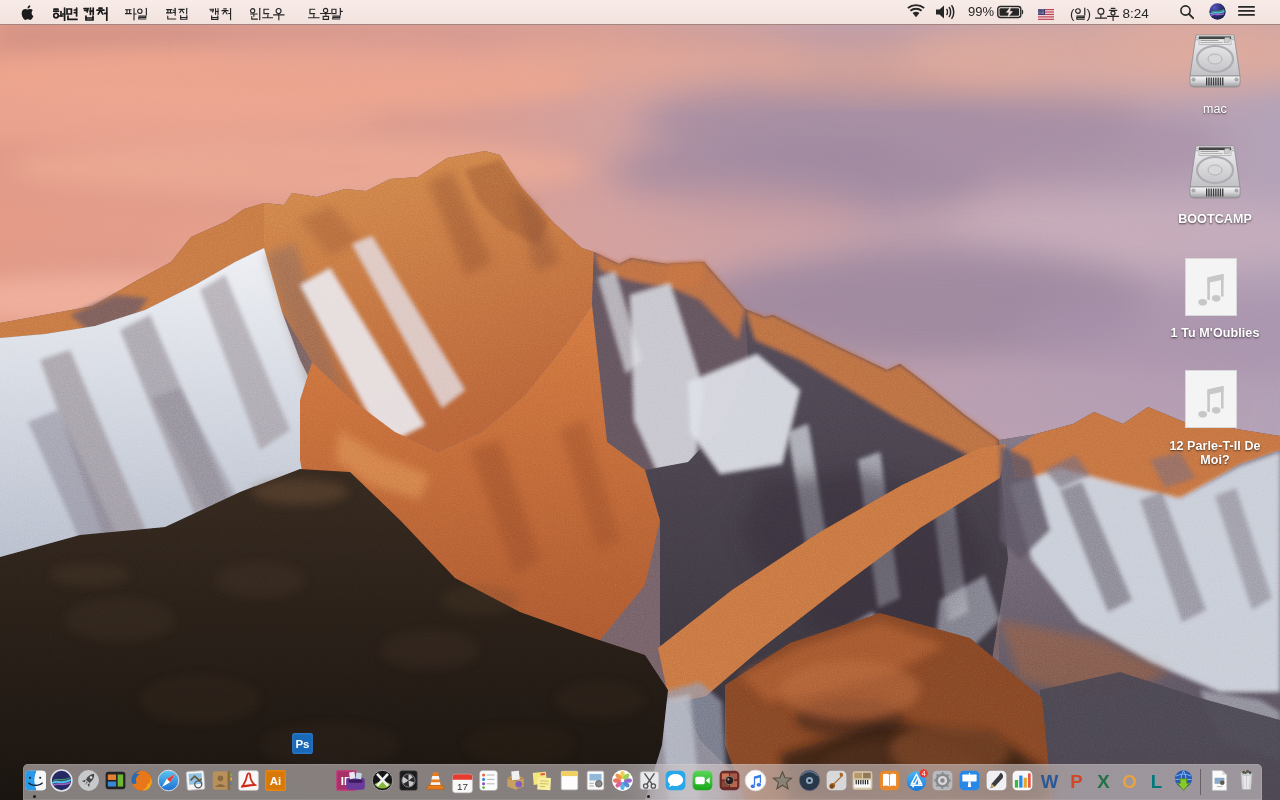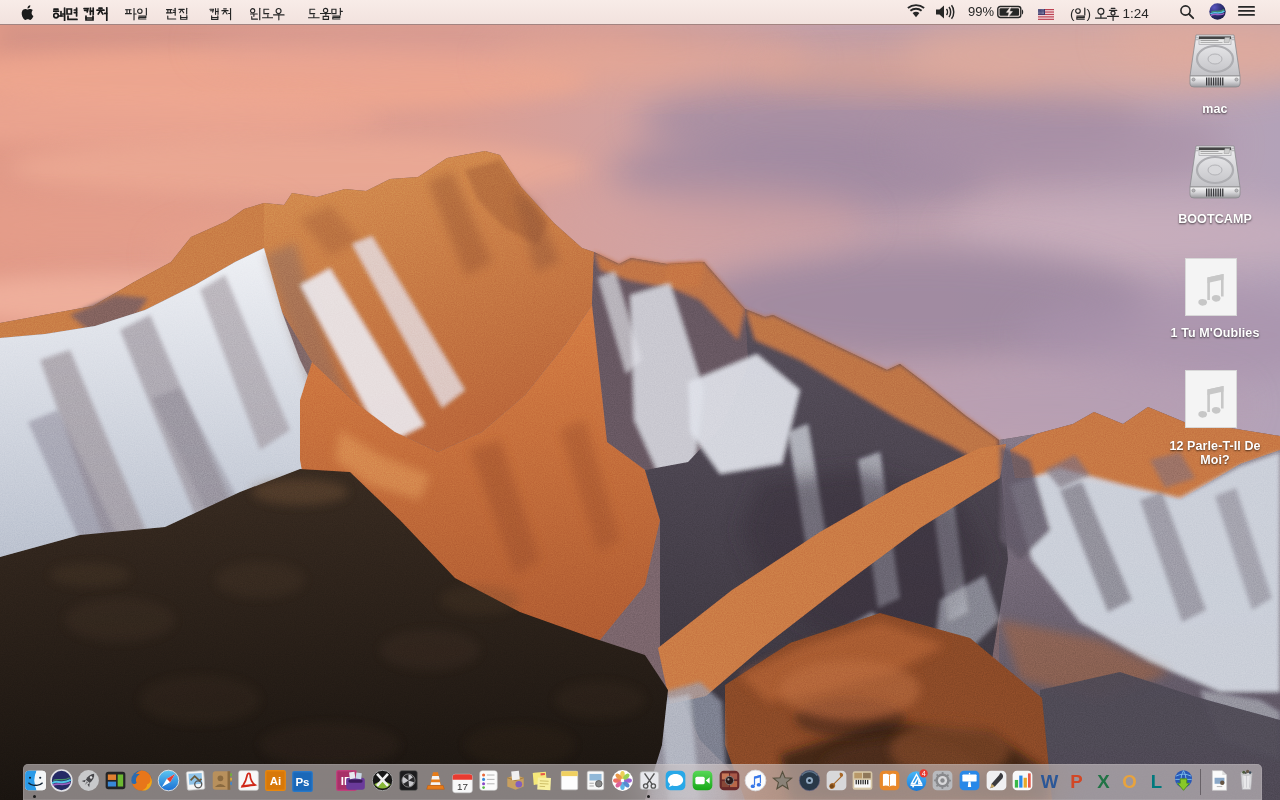--- a/index.html
+++ b/index.html
@@ -316,21 +316,21 @@
         </svg><span style="font-size:13.5px;color:#262626">) </span><svg width="12" height="14" viewBox="0 0 13 14" style="display:inline-block;vertical-align:middle">
           <circle cx="6.4" cy="4.2" r="3.2" fill="none" stroke="#262626" stroke-width="1.3" stroke-linecap="round"></circle>
           <path d="M6.4,8.6 V11" fill="none" stroke="#262626" stroke-width="1.3" stroke-linecap="round"></path>
           <path d="M0.5,11.4 H12.5" fill="none" stroke="#262626" stroke-width="1.3" stroke-linecap="round"></path>
         </svg><svg width="12" height="14" viewBox="0 0 13 14" style="display:inline-block;vertical-align:middle">
           <path d="M4.6,0.8 H8.6" fill="none" stroke="#262626" stroke-width="1.3" stroke-linecap="round"></path>
           <path d="M2.6,3 H10.6" fill="none" stroke="#262626" stroke-width="1.3" stroke-linecap="round"></path>
           <circle cx="6.5" cy="6" r="2.2" fill="none" stroke="#262626" stroke-width="1.3" stroke-linecap="round"></circle>
           <path d="M0.5,9.6 H12.5" fill="none" stroke="#262626" stroke-width="1.3" stroke-linecap="round"></path>
           <path d="M6.6,9.6 V14" fill="none" stroke="#262626" stroke-width="1.3" stroke-linecap="round"></path>
-        </svg><span style="font-size:13.5px;color:#262626"> 1:24</span></div>
+        </svg><span style="font-size:13.5px;color:#262626"> 8:24</span></div>
       <div style="position:absolute;left:1179px;top:4px"><svg width="16" height="16" viewBox="0 0 16 16">
           <circle cx="6.5" cy="6.5" r="4.6" fill="none" stroke="#262626" stroke-width="1.6"></circle>
           <path d="M10,10 L14.2,14.2" stroke="#262626" stroke-width="1.8" stroke-linecap="round"></path>
         </svg></div>
       <div style="position:absolute;left:1209px;top:3px"><svg width="17" height="17" viewBox="0 0 17 17">
           <defs>
             <radialGradient id="sirig" cx="0.3" cy="0.25" r="0.9">
               <stop offset="0" stop-color="#5a55c0"></stop>
               <stop offset="0.45" stop-color="#31337c"></stop>
               <stop offset="1" stop-color="#15173f"></stop>
@@ -374,21 +374,21 @@
         <rect x="27.9" y="45.5" width="1.3" height="8" fill="#3a3a3e"></rect>
         <rect x="30.2" y="45.5" width="1.3" height="8" fill="#3a3a3e"></rect>
         <rect x="32.5" y="45.5" width="1.3" height="8" fill="#3a3a3e"></rect>
         <rect x="34.8" y="45.5" width="1.3" height="8" fill="#3a3a3e"></rect>
         <rect x="37.099999999999994" y="45.5" width="1.3" height="8" fill="#3a3a3e"></rect>
         <circle cx="8.5" cy="47.5" r="1.6" fill="#b5b5b9" stroke="#777" stroke-width="0.5"></circle>
         <circle cx="51.5" cy="47.5" r="1.6" fill="#b5b5b9" stroke="#777" stroke-width="0.5"></circle>
         <circle cx="12" cy="6.5" r="1.5" fill="#d8d8db" stroke="#888" stroke-width="0.5"></circle>
         <circle cx="48" cy="6.5" r="1.5" fill="#d8d8db" stroke="#888" stroke-width="0.5"></circle>
       </svg></div>
-    <div style="position:absolute;left:1155px;top:102px;width:120px;text-align:center;font-size:12.5px;font-weight:bold;color:#fff;text-shadow:0 1px 2px rgba(0,0,0,0.65);letter-spacing:0.1px">mac</div>
+    <div style="position:absolute;left:1155px;top:102px;width:120px;text-align:center;font-size:12.5px;font-weight:normal;color:#fff;text-shadow:0 1px 2px rgba(0,0,0,0.65);letter-spacing:0.1px">mac</div>
     <div style="position:absolute;left:1185px;top:143px"><svg width="60" height="62" viewBox="0 0 60 62">
         <defs>
           <linearGradient id="hdt" x1="0" y1="0" x2="0" y2="1">
             <stop offset="0" stop-color="#f0f0f2"></stop>
             <stop offset="1" stop-color="#c2c2c6"></stop>
           </linearGradient>
           <linearGradient id="hdf" x1="0" y1="0" x2="0" y2="1">
             <stop offset="0" stop-color="#fafafa"></stop>
             <stop offset="0.5" stop-color="#d5d5d8"></stop>
             <stop offset="1" stop-color="#9a9a9e"></stop>
@@ -496,21 +496,21 @@
     <div style="position:absolute;left:237.1px;top:768.5px;width:23px;height:23px"><svg width="23" height="23" viewBox="0 0 21 21">
         <rect x="1.5" y="1.5" width="18" height="18" rx="2" fill="#f8f8f8" stroke="#ccc" stroke-width="0.6"></rect>
         <path d="M5,16 C7,13 9,8 9.5,5 C10,3.5 12,3.5 12,5.5 C12,9 14,13 16.5,14.5 C14,15 8,15.5 5,16 Z" fill="none" stroke="#d02818" stroke-width="1.6"></path>
         <path d="M4,15.8 C6.5,15 14,14.3 16.8,14.8" stroke="#d02818" stroke-width="1.4" fill="none"></path>
       </svg></div>
     <div style="position:absolute;left:263.8px;top:768.5px;width:23px;height:23px"><svg width="23" height="23" viewBox="0 0 21 21">
         <rect x="1" y="1" width="19" height="19" rx="2" fill="#e8870e"></rect>
         <rect x="2.2" y="2.2" width="16.6" height="16.6" fill="#d87808"></rect>
         <text x="10.5" y="15" font-family="Liberation Sans" font-size="10.5" font-weight="bold" fill="#fff" text-anchor="middle">Ai</text>
       </svg></div>
-    <div style="position:absolute;left:290.5px;top:770px;width:23px;height:23px"><svg width="23" height="23" viewBox="0 0 21 21">
+    <div style="position:absolute;left:290.5px;top:732px;width:23px;height:23px"><svg width="23" height="23" viewBox="0 0 21 21">
         <rect x="1" y="1" width="19" height="19" rx="2" fill="#2878c8"></rect>
         <rect x="2.2" y="2.2" width="16.6" height="16.6" fill="#1a68b8"></rect>
         <text x="10.5" y="15" font-family="Liberation Sans" font-size="10.5" font-weight="bold" fill="#fff" text-anchor="middle">Ps</text>
       </svg></div>
     <div style="position:absolute;left:335px;top:768.5px;width:23px;height:23px"><svg width="23" height="23" viewBox="0 0 21 21">
         <rect x="1" y="1" width="19" height="19" rx="2" fill="#c0407c"></rect>
         <rect x="2.2" y="2.2" width="16.6" height="16.6" fill="#a83068"></rect>
         <text x="10.5" y="15" font-family="Liberation Sans" font-size="10.5" font-weight="bold" fill="#fff" text-anchor="middle">ID</text>
       </svg></div>
     <div style="position:absolute;left:343.9px;top:768.5px;width:23px;height:23px"><svg width="23" height="23" viewBox="0 0 21 21">

